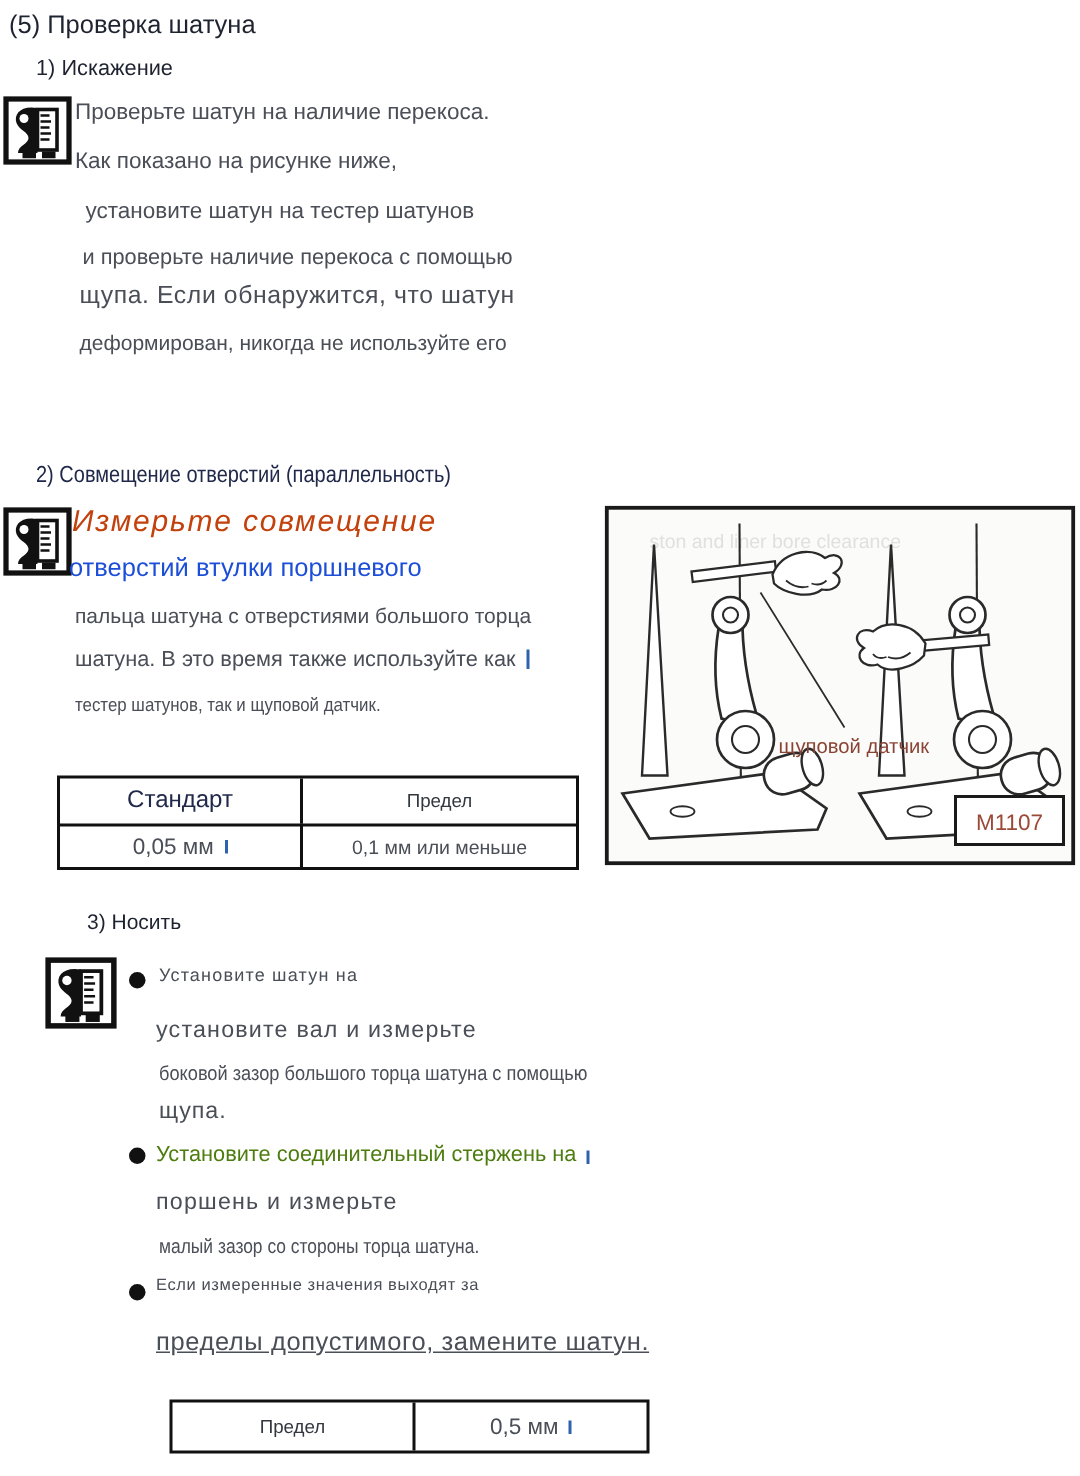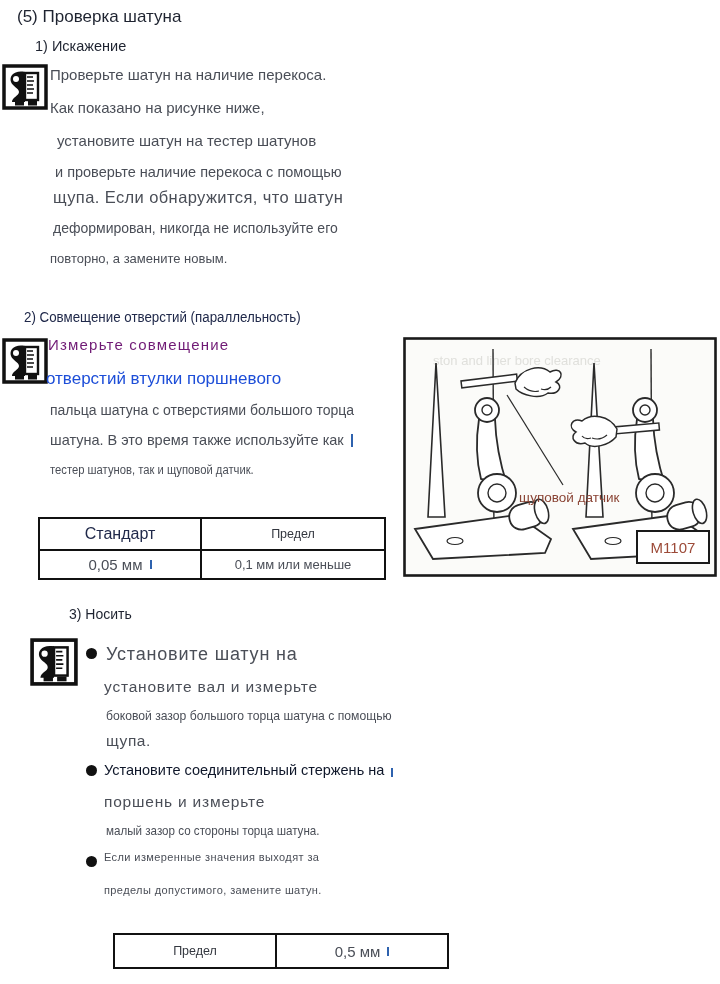--- a/index.html
+++ b/index.html
@@ -1,41 +1,41 @@
 <!DOCTYPE html>
 <html><head>
 <meta charset="utf-8">
 <style>
   html,body{margin:0;padding:0;background:#ffffff;}
   .page{
     position:relative;width:720px;height:984px;background:#ffffff;overflow:hidden;
     font-family:"Liberation Sans","DejaVu Sans",sans-serif;color:#1c1f26;
   }
   .abs{position:absolute;white-space:nowrap;line-height:1.25;}
-  .t-black{color:#1e2330;margin-left:11px;}
+  .t-black{color:#1e2330;}
   .t-gray{color:#4a4e57;}
   .t-blue{color:#1d4ed8;}
   .t-navy{color:#20294a;}
-  .t-steel{color:#0f172a;}
+  .t-steel{color:#4d7c0f;}
   .condensed{transform:scaleX(0.86);transform-origin:0 50%;}
   .condensed2{transform:scaleX(0.9);transform-origin:0 50%;}
   .cursor-mark{display:inline-block;width:2px;height:13px;background:#2e62ae;margin-left:7px;vertical-align:-2px;}
   .cursor-mark.small{height:9px;}
   .bullet-dot{position:absolute;width:11px;height:11px;border-radius:50%;background:#111;}
   
   .tbl{position:absolute;border:2px solid #111;background:#fff;}
   .tbl .row{display:flex;}
   .tbl .cell{display:flex;align-items:center;justify-content:center;box-sizing:border-box;}
   .t1 .row1 .cell{height:30px;}
   .t1 .row2 .cell{height:29px;border-top:2px solid #111;}
   .t1 .c1{width:160px;}
   .t1 .c2{width:184px;border-left:2px solid #111;}
   .t2 .cell{height:32px;}
   .t2 .c1{width:160px;}
-  .t2 .c2{width:172px;border-left:2px solid #111;}
+  .t2 .c2{width:156px;border-left:2px solid #111;}
   .fig-frame{position:absolute;left:403px;top:337px;width:362px;height:240px;}
   .note-icon{position:absolute;}
 </style>
 </head>
 <body>
 
 <div class="page">
 
   <div class="abs t-black" style="left:6px;top:6px;font-size:17px;">(5) Проверка шатуна</div>
 
@@ -52,37 +52,36 @@
       <rect x="26" y="37" width="9" height="4.5" fill="#111"></rect>
     </svg>
   </div>
 
   <div class="abs t-gray" style="left:50px;top:66px;font-size:15px;text-align:right;">Проверьте шатун на наличие перекоса.</div>
   <div class="abs t-gray" style="left:50px;top:99px;font-size:15px;">Как показано на рисунке ниже,</div>
   <div class="abs t-gray" style="left:57px;top:132px;font-size:15px;">установите шатун на тестер шатунов</div>
   <div class="abs t-gray" style="left:55px;top:163px;font-size:14.5px;">и проверьте наличие перекоса с помощью</div>
   <div class="abs t-gray" style="left:53px;top:187px;font-size:16.5px;letter-spacing:.4px;">щупа. Если обнаружится, что шатун</div>
   <div class="abs t-gray" style="left:53px;top:220px;font-size:14px;">деформирован, никогда не используйте его</div>
-  <div class="abs t-gray" style="left:50px;top:251px;font-size:13px;">повторно, а замените новым.</div>
 
   <div class="abs t-navy condensed" style="left:24px;top:307px;font-size:15.5px;">2) Совмещение отверстий (параллельность)</div>
 
   <div class="note-icon" style="left:2px;top:338px;">
     <svg width="46" height="46" viewBox="0 0 46 46">
       <rect x="2" y="2" width="42" height="42" fill="#fff" stroke="#111" stroke-width="3.5"></rect>
       <path d="M23 8 C12 6 7 12 9 18 C11 23 17 24 17 28 C17 32 10 33 10 38 L23 38 Z" fill="#111"></path>
       <circle cx="14" cy="15" r="3" fill="#fff"></circle>
       <rect x="23" y="9" width="13" height="27" fill="#fff" stroke="#111" stroke-width="2.4"></rect>
       <path d="M25 13 h6 M25 17 h7 M25 21 h6 M25 25 h7 M25 29 h6" stroke="#111" stroke-width="1.6"></path>
       <rect x="13" y="37" width="9" height="4.5" fill="#111"></rect>
       <rect x="26" y="37" width="9" height="4.5" fill="#111"></rect>
     </svg>
   </div>
 
-  <div class="abs" style="left:48px;top:336px;font-size:15px;color:#701a75;letter-spacing:1.2px;">Измерьте совмещение</div>
+  <div class="abs" style="left:48px;top:336px;font-size:20px;color:#c2410c;letter-spacing:1.2px;font-style:italic;">Измерьте совмещение</div>
   <div class="abs t-blue" style="left:46px;top:368px;font-size:17px;">отверстий втулки поршневого</div>
   <div class="abs t-gray" style="left:50px;top:402px;font-size:14px;">пальца шатуна с отверстиями большого торца</div>
   <div class="abs t-gray" style="left:50px;top:431px;font-size:14.5px;"><span>шатуна. В это время также используйте как</span><span class="cursor-mark"></span></div>
   <div class="abs t-gray condensed2" style="left:50px;top:463px;font-size:12.5px;">тестер шатунов, так и щуповой датчик.</div>
 
   <div class="tbl t1" style="left:38px;top:517px;">
     <div class="row row1">
       <div class="cell c1 t-navy" style="font-size:16px;">Стандарт</div>
       <div class="cell c2" style="font-size:12.5px;color:#33373f;">Предел</div>
     </div>
@@ -156,33 +155,33 @@
       <path d="M23 8 C12 6 7 12 9 18 C11 23 17 24 17 28 C17 32 10 33 10 38 L23 38 Z" fill="#111"></path>
       <circle cx="14" cy="15" r="3" fill="#fff"></circle>
       <rect x="23" y="9" width="13" height="27" fill="#fff" stroke="#111" stroke-width="2.4"></rect>
       <path d="M25 13 h6 M25 17 h7 M25 21 h6 M25 25 h7 M25 29 h6" stroke="#111" stroke-width="1.6"></path>
       <rect x="13" y="37" width="9" height="4.5" fill="#111"></rect>
       <rect x="26" y="37" width="9" height="4.5" fill="#111"></rect>
     </svg>
   </div>
 
   <span class="bullet-dot" style="left:86px;top:648px;"></span>
-  <div class="abs t-gray" style="left:106px;top:643px;font-size:18px;letter-spacing:.8px;">Установите шатун на</div>
+  <div class="abs t-gray" style="left:106px;top:643px;font-size:12px;letter-spacing:.8px;">Установите шатун на</div>
   <div class="abs t-gray" style="left:104px;top:677px;font-size:15.5px;letter-spacing:.8px;">установите вал и измерьте</div>
   <div class="abs t-gray condensed2" style="left:106px;top:708px;font-size:13.5px;">боковой зазор большого торца шатуна с помощью</div>
   <div class="abs t-gray" style="left:106px;top:731px;font-size:15.5px;letter-spacing:.6px;">щупа.</div>
 
   <span class="bullet-dot" style="left:86px;top:765px;"></span>
   <div class="abs t-steel" style="left:104px;top:761px;font-size:14.5px;"><span>Установите соединительный стержень на</span><span class="cursor-mark small"></span></div>
   <div class="abs t-gray" style="left:104px;top:792px;font-size:15.5px;letter-spacing:.8px;">поршень и измерьте</div>
   <div class="abs t-gray condensed" style="left:106px;top:823px;font-size:13.5px;">малый зазор со стороны торца шатуна.</div>
 
   <span class="bullet-dot" style="left:86px;top:856px;"></span>
   <div class="abs t-gray" style="left:104px;top:851px;font-size:11px;letter-spacing:.4px;">Если измеренные значения выходят за</div>
-  <div class="abs t-gray" style="left:104px;top:884px;font-size:11px;letter-spacing:.4px;">пределы допустимого, замените шатун.</div>
+  <div class="abs t-gray" style="left:104px;top:884px;font-size:17px;letter-spacing:.4px;text-decoration:underline;">пределы допустимого, замените шатун.</div>
 
   <div class="tbl t2" style="left:113px;top:933px;">
     <div class="row">
       <div class="cell c1" style="font-size:12.5px;color:#33373f;">Предел</div>
       <div class="cell c2 t-gray" style="font-size:15px;">
           <span>0,5 мм</span>
           <span class="cursor-mark small"></span>
         </div>
     </div>
   </div>

